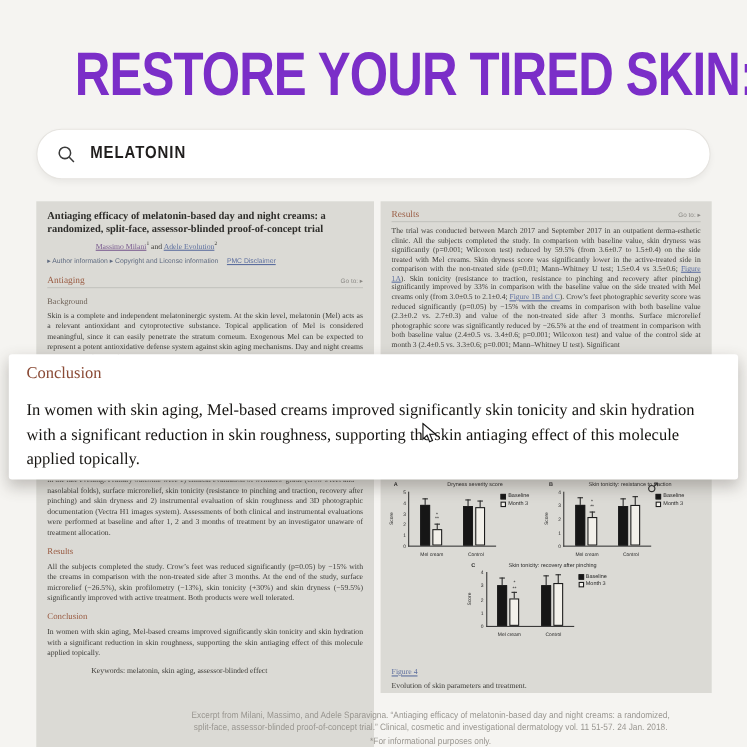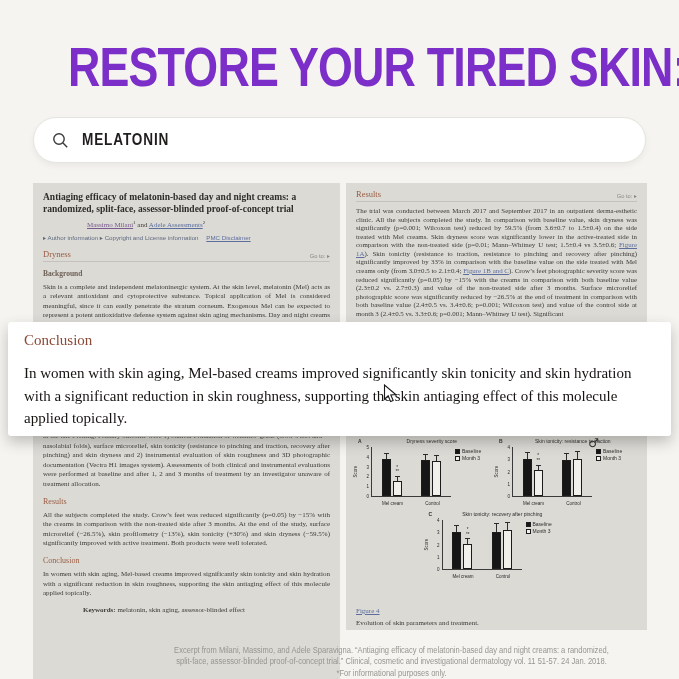--- a/index.html
+++ b/index.html
@@ -41,27 +41,27 @@
   .alink1 { color:#7a5b8f; text-decoration:underline;padding-left:44px; }
   .alink2 { color:#5c6e9e; text-decoration:underline; }
   sup { font-size:5px; }
   .info-line { margin-top:5px; font-family:"Liberation Sans",sans-serif; font-size:6.2px; color:#5f6b80; }
   .info-line .dis { color:#5c6e9e; text-decoration:underline; margin-left:6px; }
   .hd-row { margin-top:8px; padding-bottom:2px; border-bottom:1px solid #c3c2be;
             display:flex; justify-content:space-between; align-items:flex-end; }
   .hd-row.first { margin-top:0; padding:6px 0 2px; }
   .sec-head { font-size:8.5px; color:#9a5c43; }
   .goto { font-family:"Liberation Sans",sans-serif; font-size:5.8px; color:#8a8884; }
-  .subhead { margin-top:7px; font-size:7.5px; color:#6d6156;font-weight:bold; }
+  .subhead { margin-top:7px; font-size:7.5px; color:#6d6156; }
   .para { margin-top:5px; font-size:7px; line-height:1.34; text-align:justify; }
   .clip-line { height:4px; overflow:hidden; }
   .clip-line .para { margin-top:-5px; }
   .plink { color:#5c6e9e; text-decoration:underline; }
   .kw { margin-top:7px; font-size:7px; }
-  .kw b { font-weight:700;padding-left:40px; }
+  .kw b { font-weight:400;padding-left:40px; }
   
   .figure-block { position:absolute; top:255px; left:8px; right:8px; height:164px;
                   font-family:"Liberation Sans",sans-serif; color:#2b2b2b; }
   .fig-row1 { display:flex; justify-content:space-between; padding:0 2px; }
   .fig-row2 { display:flex; justify-content:center; margin-top:5px; }
   .chart { width:140px; }
   .c-title { display:flex; font-size:5px; font-weight:700; }
   .c-label { margin:0 6px 0 2px; }
   .c-title-text { flex:1; text-align:center; font-weight:400; }
   .c-body { display:flex; margin-top:3px; }
@@ -118,30 +118,30 @@
         </svg>
     </span>
     <span class="search-text">MELATONIN</span>
   </div>
 
   <div class="panels">
 
     <div class="panel panel-left">
       <div class="sec-top">
         <div class="art-title">Antiaging efficacy of melatonin-based day and night creams: a randomized, split-face, assessor-blinded proof-of-concept trial</div>
-        <div class="authors"><span class="alink1">Massimo Milani</span><sup>1</sup><span> and </span><span class="alink2">Adele Assessments</span><sup>2</sup></div>
+        <div class="authors"><span class="alink1">Massimo Milani</span><sup>1</sup><span> and </span><span class="alink2">Adele Evolution</span><sup>2</sup></div>
         <div class="info-line">
           <span>▸</span>
           <span>Author information</span>
           <span>▸</span>
           <span>Copyright and License information</span>
           <span class="dis">PMC Disclaimer</span>
         </div>
         <div class="hd-row">
-          <span class="sec-head">Dryness</span>
+          <span class="sec-head">Antiaging</span>
           <span class="goto"><span>Go to:</span> <span>▸</span></span>
         </div>
         <div class="subhead">Background</div>
         <div class="para">Skin is a complete and independent melatoninergic system. At the skin level, melatonin (Mel) acts as a relevant antioxidant and cytoprotective substance. Topical application of Mel is considered meaningful, since it can easily penetrate the stratum corneum. Exogenous Mel can be expected to represent a potent antioxidative defense system against skin aging mechanisms. Day and night creams containing Mel, carried</div>
       </div>
       <div class="sec-bottom">
         <div class="clip-line">
             <div class="para">in the late evening. Primary outcome were 1) clinical evaluation of wrinkles’ grade (crow’s feet and</div>
           </div>
         <div class="para" style="margin-top:1px;">nasolabial folds), surface microrelief, skin tonicity (resistance to pinching and traction, recovery after pinching) and skin dryness and 2) instrumental evaluation of skin roughness and 3D photographic documentation (Vectra H1 images system). Assessments of both clinical and instrumental evaluations were performed at baseline and after 1, 2 and 3 months of treatment by an investigator unaware of treatment allocation.</div>

